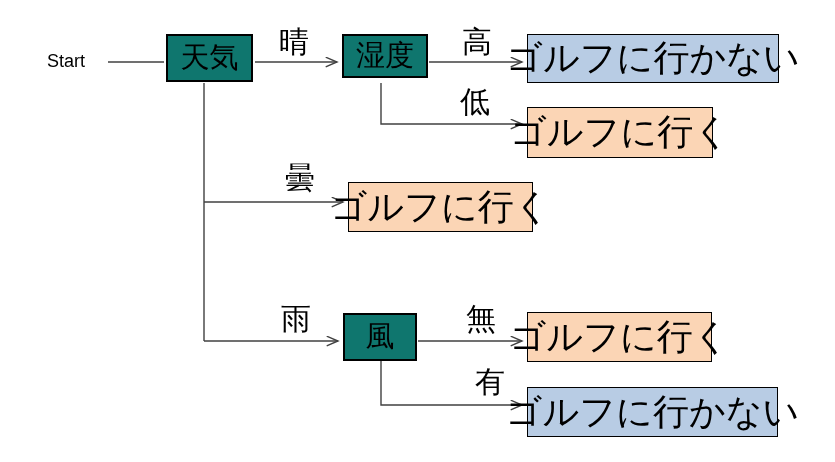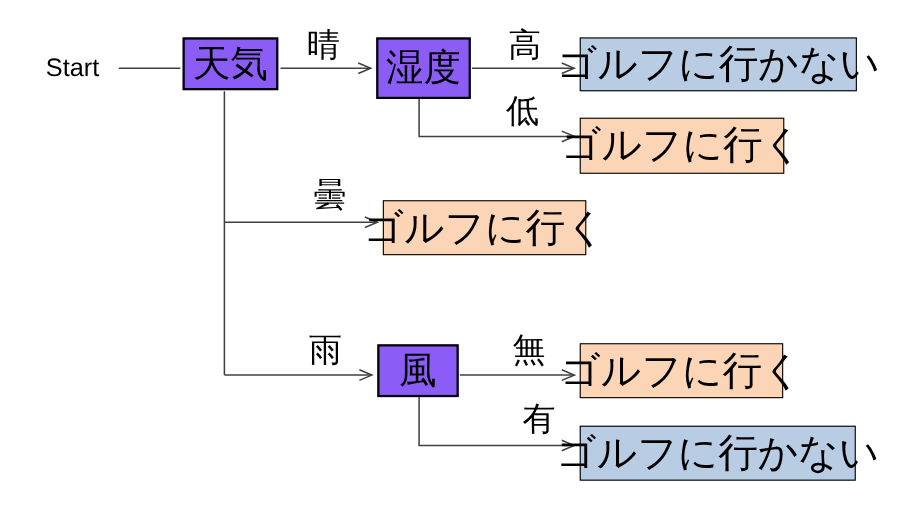--- a/index.html
+++ b/index.html
@@ -20,35 +20,35 @@
     left: 0; top: 0;
     width: 835px; height: 462px;
   }
   .lbl {
     position: absolute;
     color: #000000;
     text-align: center;
     white-space: nowrap;
   }
   .start-lbl {
-    font-size: 23px;
+    font-size: 18px;
     line-height: 28px;
   }
   .branch {
     font-size: 30px;
     line-height: 33px;
   }
   .node {
     position: absolute;
-    background: #8b5cf6;
+    background: #0f766e;
     border: 2px solid #000000;
     display: flex;
     align-items: center;
     justify-content: center;
-    font-size: 34px;
+    font-size: 29px;
     white-space: nowrap;
     font-family: Liberation Mono, monospace;
   }
   .outcome {
     position: absolute;
     border: 1.5px solid #000000;
     display: flex;
     align-items: center;
     justify-content: center;
     font-size: 36px;
@@ -74,21 +74,21 @@
     <path d="M204,202 H343" marker-end="url(#arrow)"></path>
     <path d="M204,341 H338" marker-end="url(#arrow)"></path>
     <path d="M418,341 H522" marker-end="url(#arrow)"></path>
     <path d="M381,361 V405 H522" marker-end="url(#arrow)"></path>
   </svg>
 
   <div class="lbl start-lbl" style="left:36px; top:47px; width:60px;">Start</div>
 
   <div class="node" style="left:166px; top:34px; width:87px; height:48px;">天気</div>
 
-  <div class="node" style="left:342px; top:34px; width:86px; height:56px;">湿度</div>
+  <div class="node" style="left:342px; top:34px; width:86px; height:44px;">湿度</div>
 
   <div class="node" style="left:343px; top:313px; width:74px; height:48px;">風</div>
 
   <div class="lbl branch" style="left:276px; top:25px; width:36px;">晴</div>
 
   <div class="lbl branch" style="left:459px; top:25px; width:36px;">高</div>
 
   <div class="lbl branch" style="left:457px; top:85px; width:36px;">低</div>
 
   <div class="lbl branch" style="left:282px; top:161px; width:36px;">曇</div>

